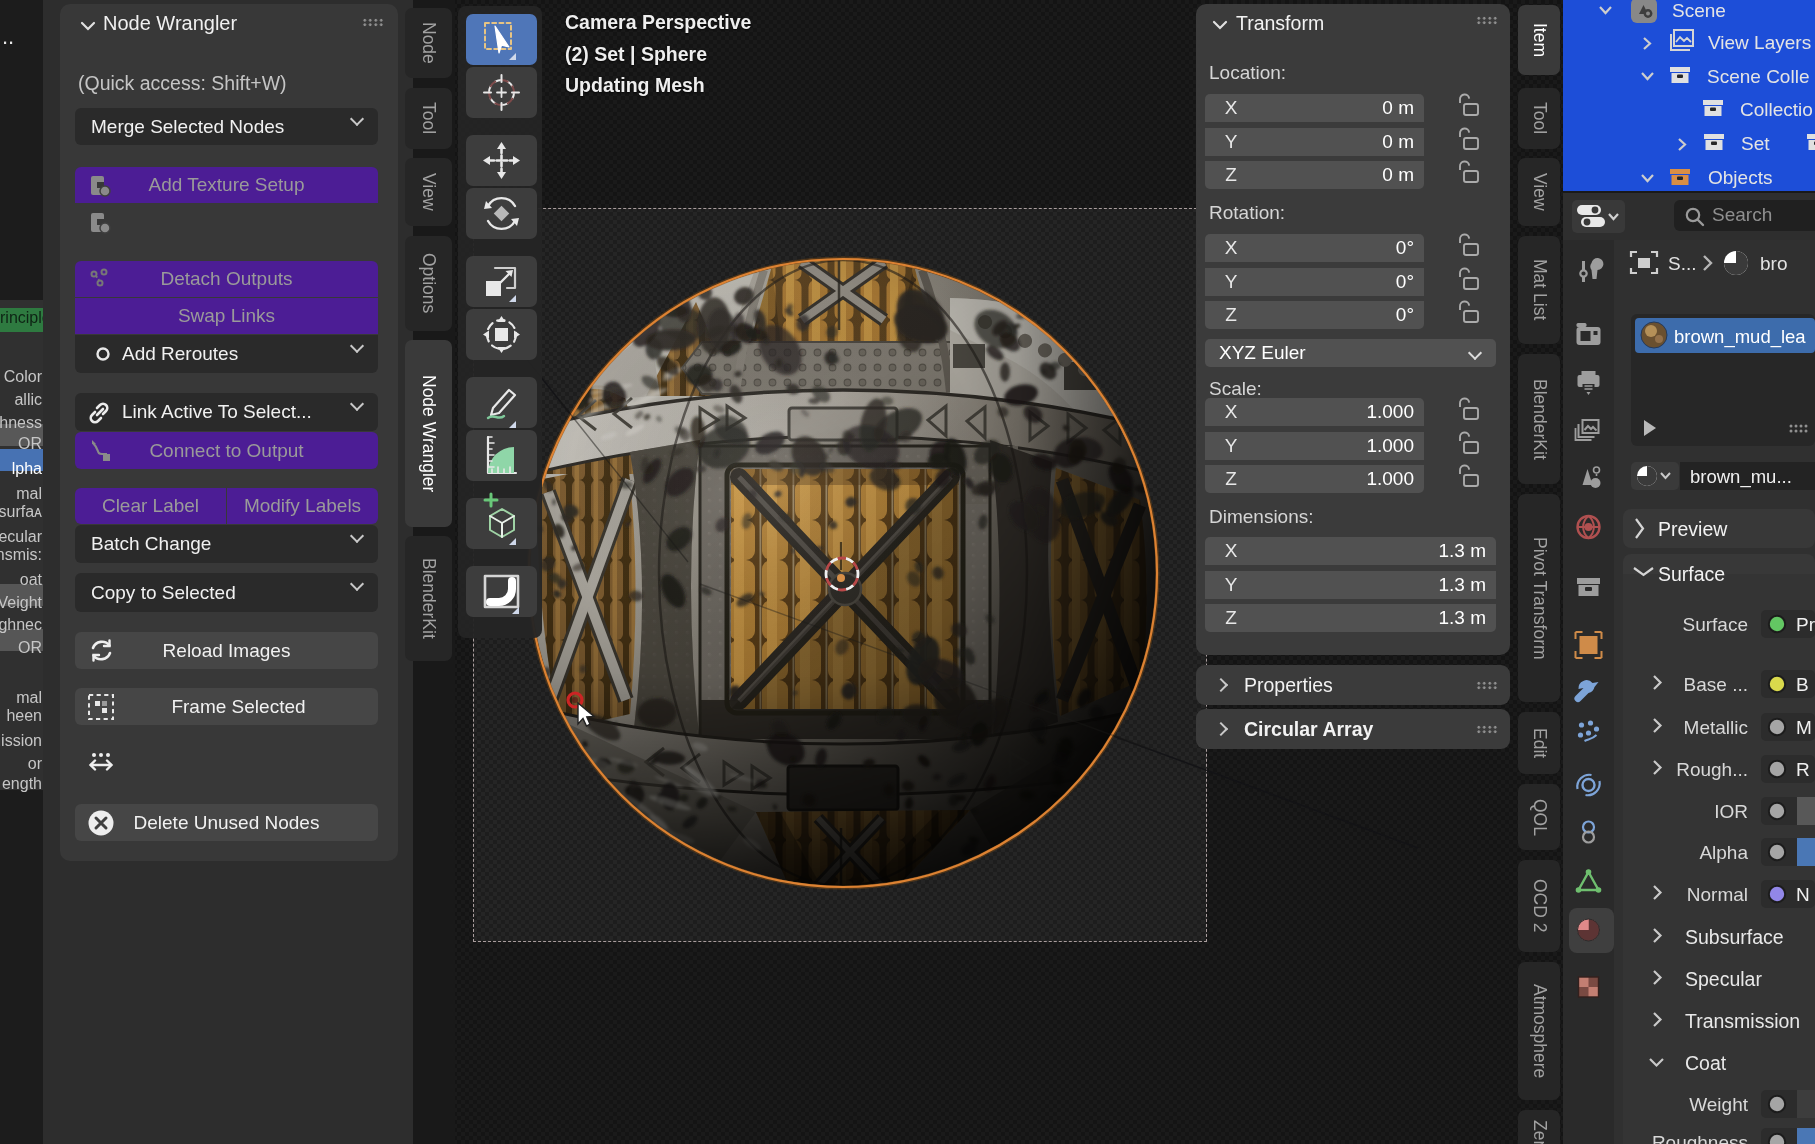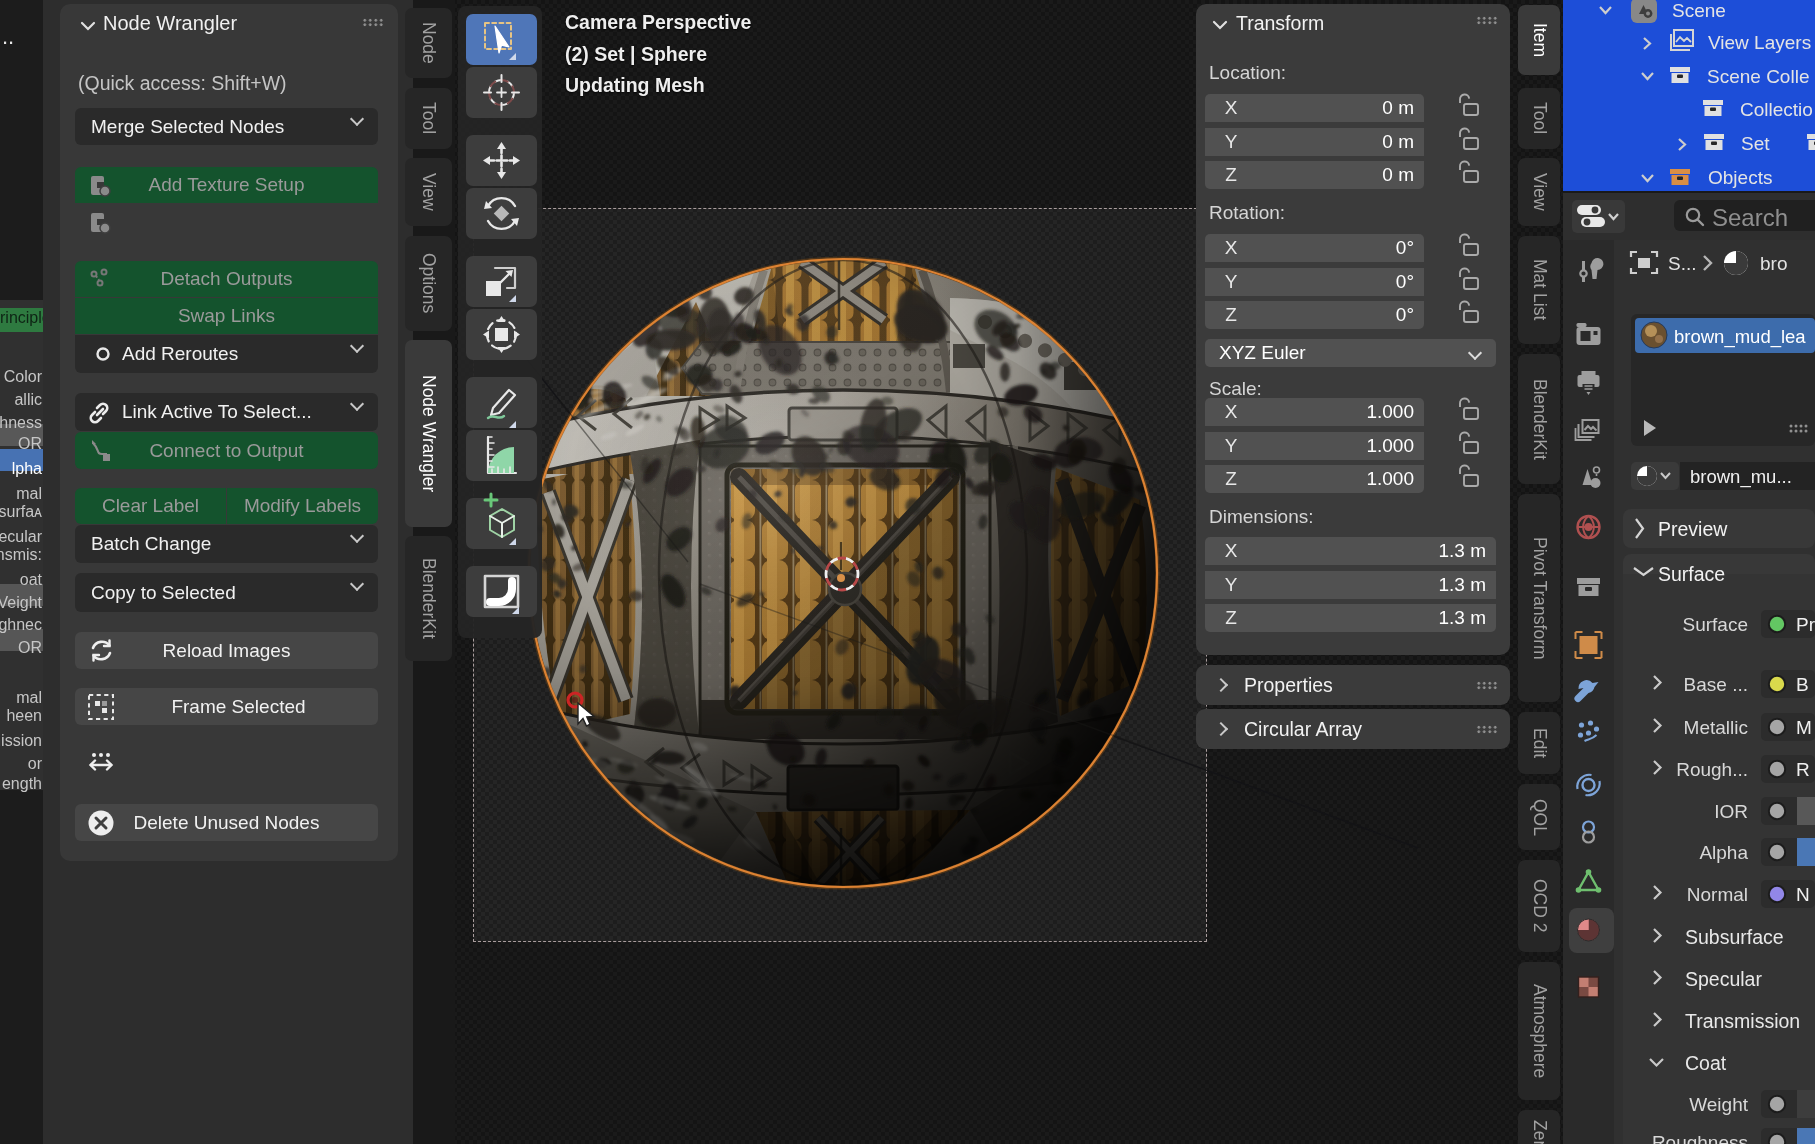--- a/index.html
+++ b/index.html
@@ -10,21 +10,21 @@
 
   
   #nodestrip { left:0; top:0; width:43px; height:1144px; background:#1c1c1c; }
   .nlabel { position:absolute; color:#c6c6c6; font-size:16px; white-space:nowrap; right:1px; }
 
   
   #sidebar { left:43px; top:0; width:370px; height:1144px; background:#2d2d2d; }
   #nwpanel { position:absolute; left:17px; top:4px; width:338px; height:857px; background:#383838; border-radius:10px; }
   .btn { position:absolute; left:15px; width:303px; height:37px; border-radius:6px;
      display:flex; align-items:center; justify-content:center;
-     font-size:19px; color:#9a9a9a; background:#14532d; }
+     font-size:19px; color:#9a9a9a; background:#4c1d95; }
   .dd { background:#2a2a2a; color:#f1f1f1; justify-content:flex-start; padding-left:16px; }
   .dd .chev { position:absolute; right:12px; top:50%; margin-top:-5px; }
   .en { background:#464646; color:#f1f1f1; }
   .grip { position:absolute; width:22px; height:9px;
     background-image: radial-gradient(circle, #909090 1.3px, transparent 1.6px);
     background-size: 5.5px 4.5px; }
 
   
   .vtab { position:absolute; z-index:7; background:#262626; color:#a2a2a2; font-size:17.5px; width:47px;
      border-radius:7px; display:flex; align-items:center; justify-content:center; }
@@ -934,21 +934,21 @@
 <rect x="268" y="471" width="14" height="11" rx="2"></rect>
 <path d="M264 470 v-3.5 a4.6 4.6 0 0 1 9.2 -0.8"></path>
 </g>
       </svg>
   </div>
   <div id="pprops" class="abs" style="top:665px;">
       <span class="chev right" style="margin-left:20px;"></span>
       <span style="margin-left:18px;">Properties</span>
       <div class="grip" style="right:12px;top:16px;"></div>
     </div>
-  <div id="pcirc" class="abs" style="top:709px;">
+  <div id="pcirc" class="abs" style="top:709px;font-weight:bold;">
       <span class="chev right" style="margin-left:20px;"></span>
       <span style="margin-left:18px;">Circular Array</span>
       <div class="grip" style="right:12px;top:16px;"></div>
     </div>
 
   <div class="vtab act r" style="left:1518px;top:5px;height:70px;">
       <span>Item</span>
     </div>
   <div class="vtab r" style="left:1518px;top:88px;height:61px;">
       <span>Tool</span>
@@ -1053,21 +1053,21 @@
             <circle cx="18" cy="6" r="3.4"></circle>
             <circle cx="10" cy="18" r="3.4"></circle>
           </g>
           <path d="M32 10 L36.5 15 L41 10" stroke="#d0d0d0" stroke-width="2.2" fill="none"></path>
         </svg>
       <div style="position:absolute;left:111px;top:5px;width:141px;height:31px;background:#202020;border-radius:6px 0 0 6px;"></div>
       <svg class="abs" style="left:120px;top:10px;" width="24" height="24" viewBox="0 0 24 24">
           <circle cx="10" cy="10" r="6.2" stroke="#9a9a9a" stroke-width="2.2" fill="none"></circle>
           <path d="M14.5 14.5 L20 20" stroke="#9a9a9a" stroke-width="2.4" stroke-linecap="round"></path>
         </svg>
-      <div style="position:absolute;left:149px;top:9px;color:#8f8f8f;font-size:24px;">Search</div>
+      <div style="position:absolute;left:149px;top:9px;color:#8f8f8f;font-size:19px;">Search</div>
     </div>
     <div id="propicons">
         <svg class="abs" style="left:0;top:0;" width="51" height="904" viewBox="0 0 51 904" id="propiconsvg">
           <rect x="6" y="668" width="45" height="45" rx="8" fill="#3f3f3f"></rect>
           <g transform="translate(25.5,31)" stroke="#9d9d9d" stroke-width="2.2" fill="none">
 <path d="M-5 -10 v10 M-5 5 v6" stroke-width="3"></path>
             <circle cx="-5" cy="2.5" r="3.2"></circle>
 <path d="M3 -8 a6 6 0 1 1 6 7 l-1 9 h-4 l-1 -9 a6 6 0 0 1 0 -7" fill="#9d9d9d" stroke="none"></path>
 </g>
           <g transform="translate(25.5,96)">

